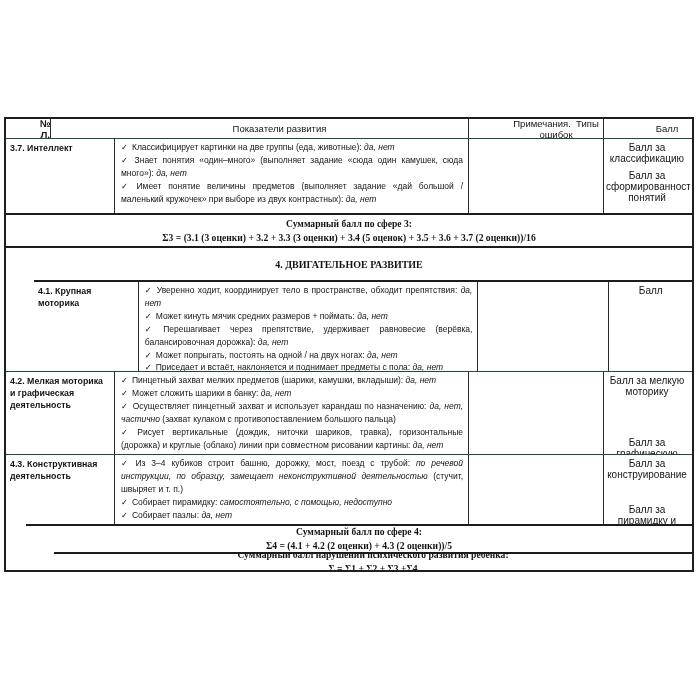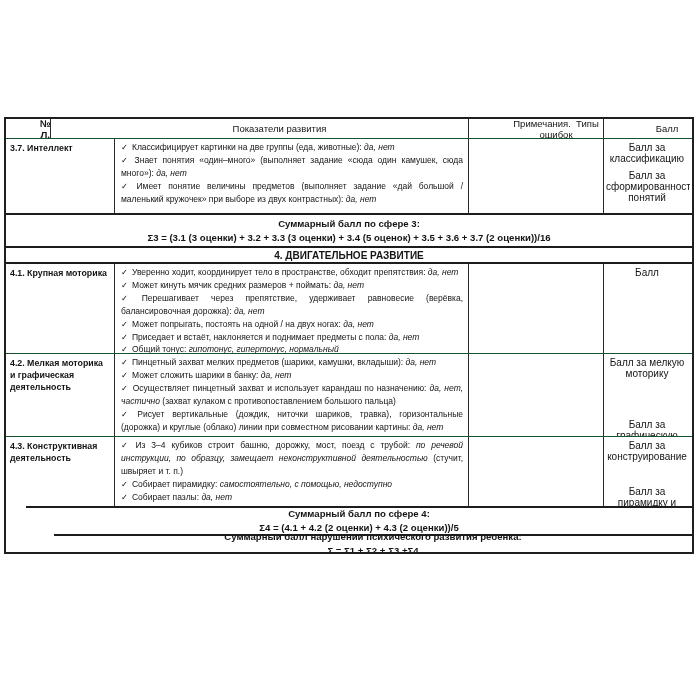--- a/index.html
+++ b/index.html
@@ -60,31 +60,31 @@
   .score-cell p + p { margin-top: 12px; }
   [data-row="3.7"] .score-cell p + p { margin-top: 6px; }
   [data-row="4.2"] .score-cell p + p { margin-top: 40px; }
   [data-row="4.3"] .score-cell p + p { margin-top: 24px; }
 
   
   .full-row { }
   .full-cell {
     width: 686px; display: flex; flex-direction: column;
     justify-content: center; align-items: center;
-    text-align: center; padding: 2px 8px;
+    text-align: center; padding: 2px 8px; font-family: Liberation Serif, serif;
   }
   .sum-title  { font-weight: bold; font-size: 9.6px; line-height: 14px; }
   .sum-formula{ font-weight: bold; font-size: 9.6px; line-height: 14px; }
   .sec-title  { font-weight: bold; font-size: 10px;  line-height: 15px; }
 
   
   [data-row="3.7"]   { height: 75px; }
   [data-row="sum3"]  { height: 33px; }
-  [data-row="sec4"]  { height: 16px; justify-content: center; }
-  [data-row="4.1"]   { height: 91px; }
+  [data-row="sec4"]  { height: 34px; justify-content: center; }
+  [data-row="4.1"]   { height: 91px; margin-left: 28px; }
   [data-row="4.2"]   { height: 83px; }
   [data-row="4.3"]   { height: 70px; }
   [data-row="sum4"]  { height: 28px; margin-left: 20px; }
   [data-row="total"] { height: 18px; margin-left: 48px; }
 </style>
 </head>
 <body>
 
 <div class="page">
   <div class="doc-table">

